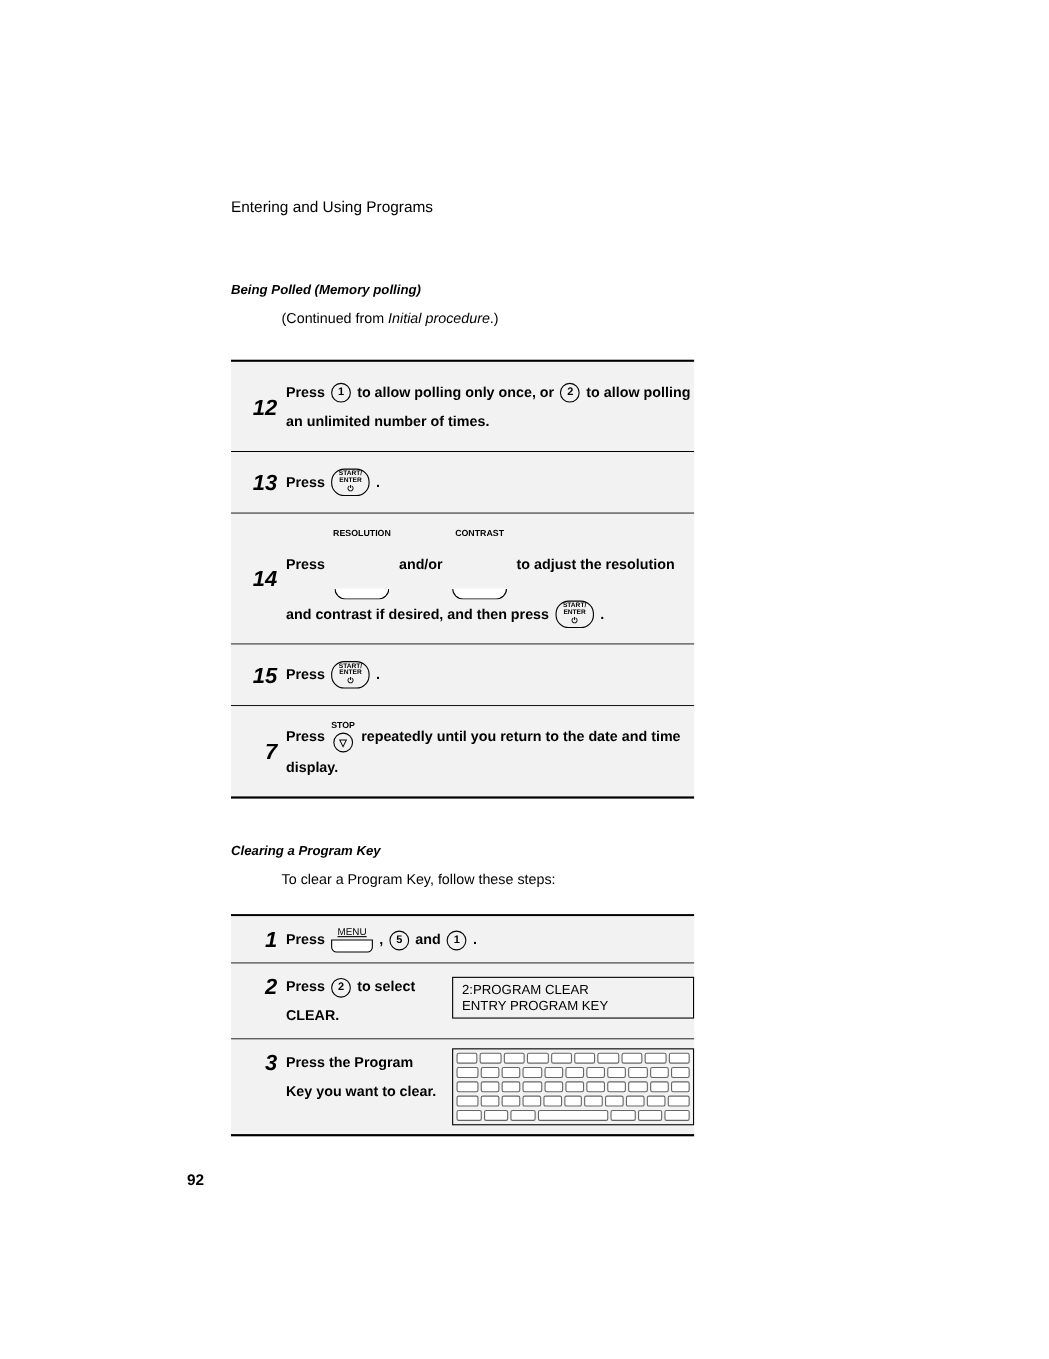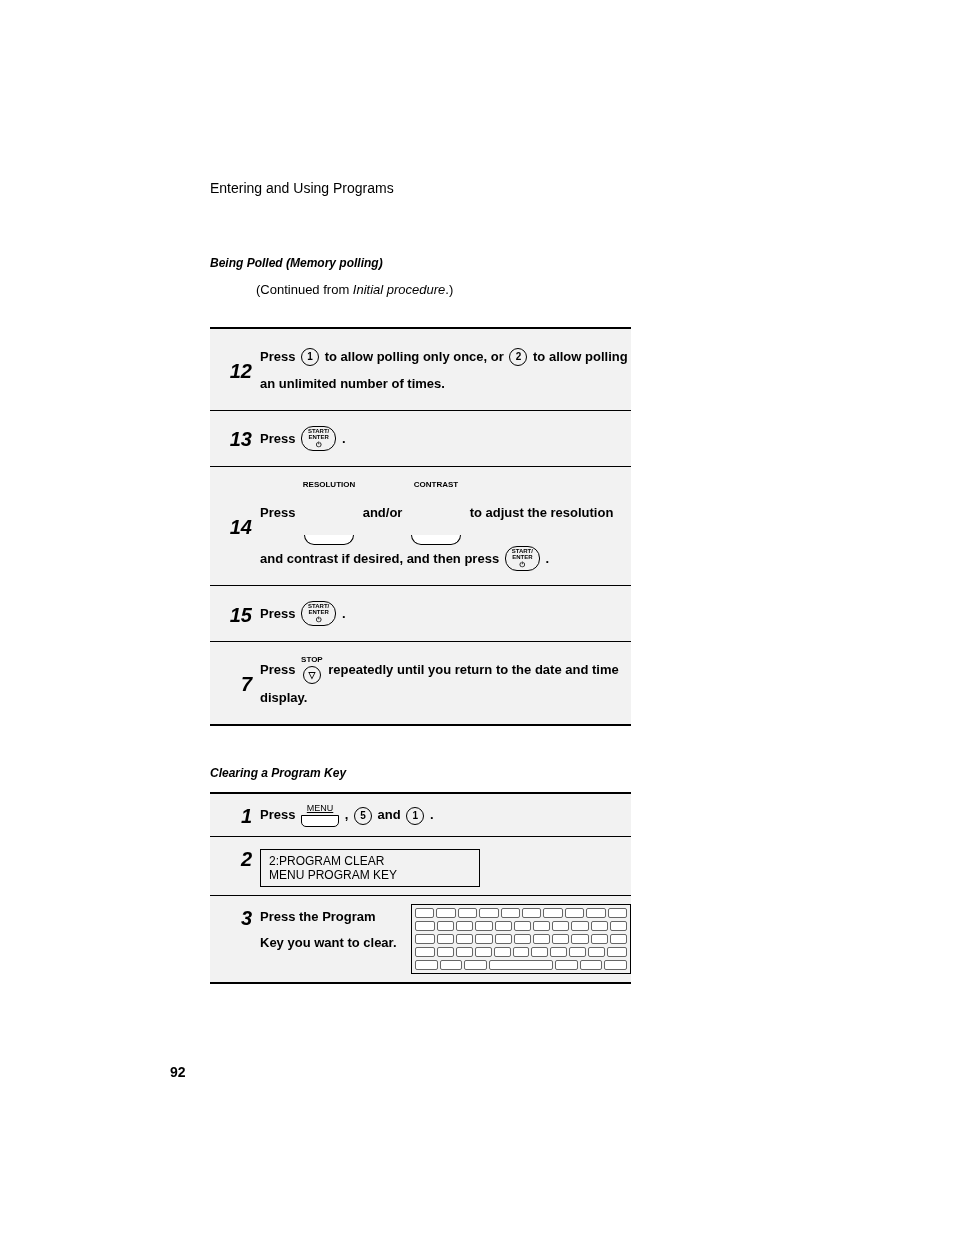--- a/index.html
+++ b/index.html
@@ -338,20 +338,21 @@
           <span class="stop-circ">▽</span>
         </span>
         <span class="runtext"> repeatedly until you return to the date and time display.</span>
       </div>
     </div>
 
   </div>
 
   <div class="section2">
     <div class="section-title">Clearing a Program Key</div>
+    <div class="intro">To clear a Program Key, follow these steps:</div>
 
     <div class="steps-block">
 
       <div class="step-row">
         <div class="stepnum">1</div>
         <div class="lefttext">
           <span class="runtext">Press </span>
           <span class="menu-key">
             <span class="mtop">MENU</span>
             <span class="mbar"></span>
@@ -359,24 +360,29 @@
           <span class="runtext"> , </span>
           <span class="circle-key">5</span>
           <span class="runtext"> and </span>
           <span class="circle-key">1</span>
           <span class="runtext"> .</span>
         </div>
       </div>
 
       <div class="step-row">
         <div class="stepnum">2</div>
+        <div class="lefttext">
+          <span class="runtext">Press </span>
+          <span class="circle-key">2</span>
+          <span class="runtext"> to select CLEAR.</span>
+        </div>
         <div class="rightcol">
           <div class="display-box">
             <div>2:PROGRAM CLEAR</div>
-            <div>MENU PROGRAM KEY</div>
+            <div>ENTRY PROGRAM KEY</div>
           </div>
         </div>
       </div>
 
       <div class="step-row last">
         <div class="stepnum">3</div>
         <div class="lefttext">
           <span class="runtext">Press the Program Key you want to clear.</span>
         </div>
         <div class="rightcol">

